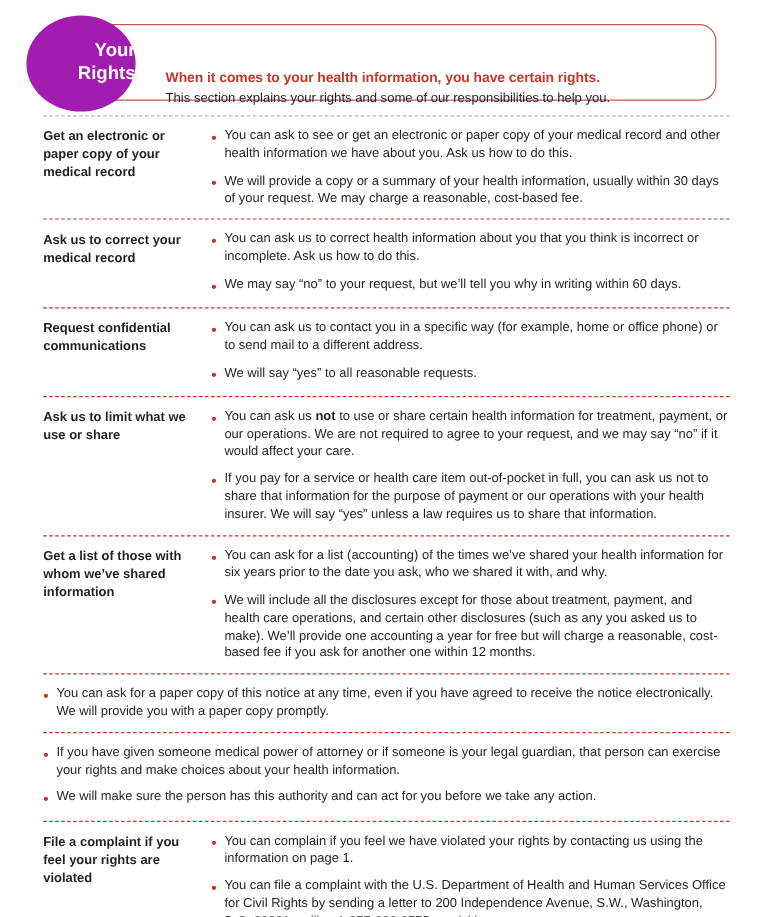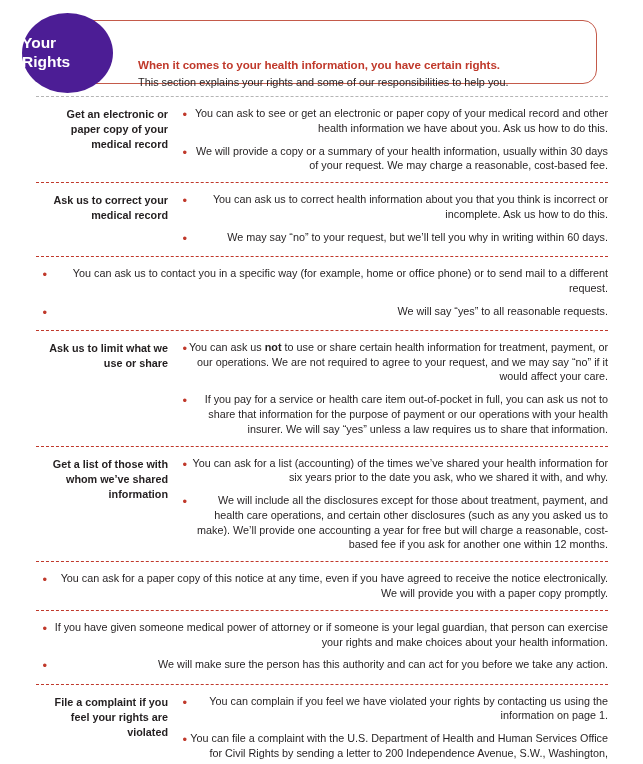--- a/index.html
+++ b/index.html
@@ -33,28 +33,28 @@
     box-sizing: border-box;
     background: #ffffff;
   }
   .header-badge {
     position: absolute;
     left: 22px;
     top: 13px;
     width: 91px;
     height: 80px;
     border-radius: 50%;
-    background: #4c1d95;
+    background: #a21caf;
     color: #ffffff;
     font-weight: bold;
     font-size: 15.5px;
     line-height: 1.22;
     display: flex;
     flex-direction: column;
-    align-items: flex-start;
+    align-items: flex-end;
     justify-content: center;
     text-align: center;
     z-index: 3;
   }
   .header-badge span { display: block; }
   .header-text {
     position: absolute;
     left: 138px;
     top: 31px;
     width: 450px;
@@ -83,21 +83,20 @@
   .divider {
     height: 0;
     border-top: 1.7px dashed #c0392b;
     margin: 0;
   }
   .divider.first { border-top-color: #b5b5b5; }
   .row {
     display: flex;
     align-items: flex-start;
     padding: 9px 0 9px 0;
-    text-align: right;
   }
   .row-heading {
     flex: 0 0 140px;
     width: 140px;
     font-weight: bold;
     font-size: 10.8px;
     line-height: 1.4;
     color: #231f20;
     padding-top: 1px;
     padding-right: 8px;
@@ -167,24 +166,25 @@
           <span class="bullet-text">You can ask us to correct health information about you that you think is incorrect or incomplete. Ask us how to do this.</span>
         </div>
         <div class="bullet-item">
           <span class="bullet-dot">•</span>
           <span class="bullet-text">We may say “no” to your request, but we’ll tell you why in writing within 60 days.</span>
         </div>
       </div>
     </div>
     <div class="divider"></div>
     <div class="row">
-      <div class="row-body">
-        <div class="bullet-item">
-          <span class="bullet-dot">•</span>
-          <span class="bullet-text">You can ask us to contact you in a specific way (for example, home or office phone) or to send mail to a different request.</span>
+      <div class="row-heading">Request confidential communications</div>
+      <div class="row-body">
+        <div class="bullet-item">
+          <span class="bullet-dot">•</span>
+          <span class="bullet-text">You can ask us to contact you in a specific way (for example, home or office phone) or to send mail to a different address.</span>
         </div>
         <div class="bullet-item">
           <span class="bullet-dot">•</span>
           <span class="bullet-text">We will say “yes” to all reasonable requests.</span>
         </div>
       </div>
     </div>
     <div class="divider"></div>
     <div class="row">
       <div class="row-heading">Ask us to limit what we use or share</div>

